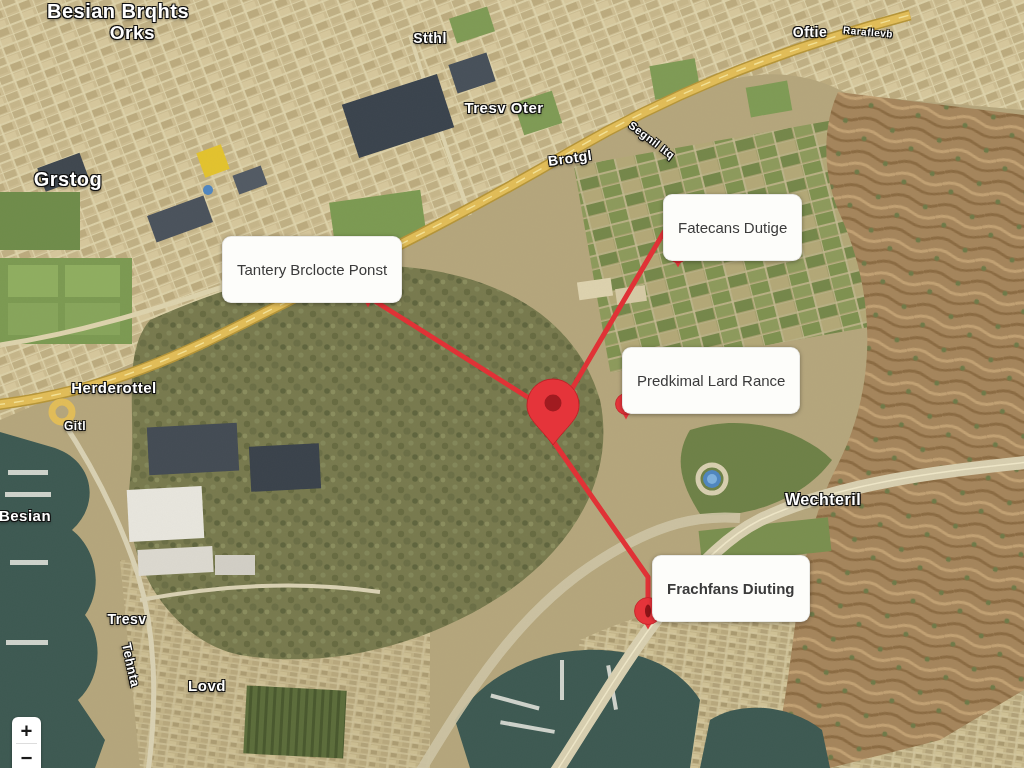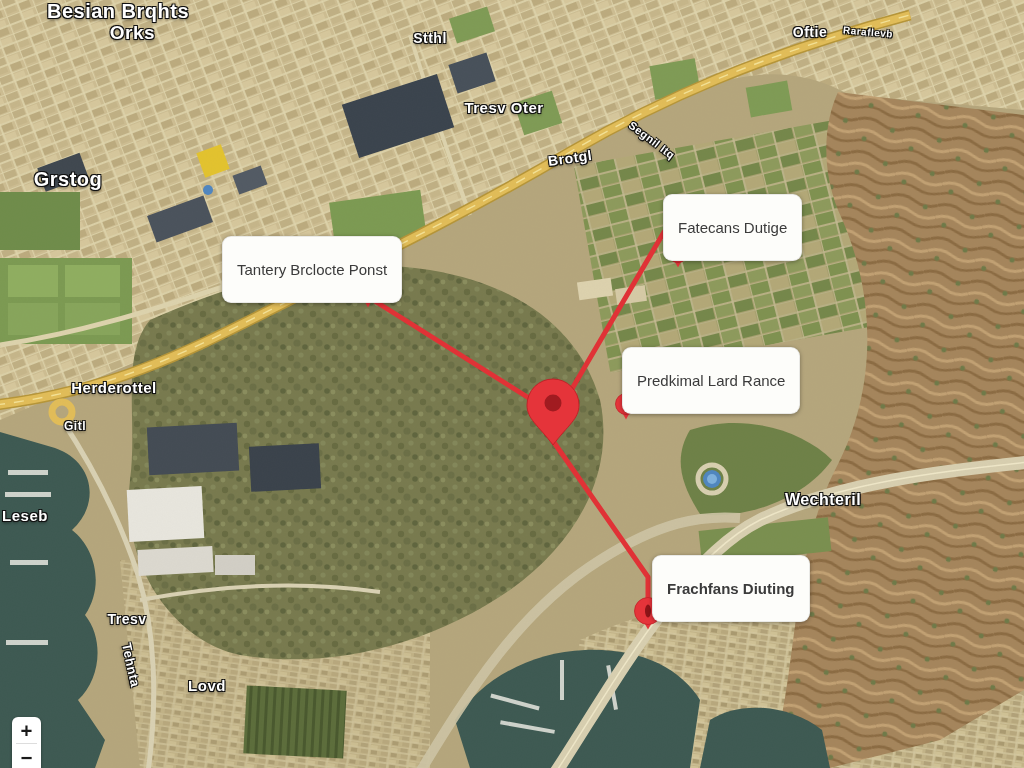--- a/index.html
+++ b/index.html
@@ -224,21 +224,21 @@
       <div class="maplabel" style="left: 110px; top: 33px; font-size: 19px; transform: translate(-50%, -50%) rotate(0deg); padding-left: 45px;">Orks</div>
       <div class="maplabel" style="left: 430px; top: 38px; font-size: 14px; transform: translate(-50%, -50%) rotate(0deg);">Stthl</div>
       <div class="maplabel" style="left: 504px; top: 107px; font-size: 15px; transform: translate(-50%, -50%) rotate(0deg);">Tresv Oter</div>
       <div class="maplabel" style="left: 570px; top: 158px; font-size: 14px; transform: translate(-50%, -50%) rotate(-8deg);">Brotgl</div>
       <div class="maplabel" style="left: 652px; top: 140px; font-size: 11px; transform: translate(-50%, -50%) rotate(37deg);">Segnil Itq</div>
       <div class="maplabel" style="left: 810px; top: 32px; font-size: 14px; transform: translate(-50%, -50%) rotate(0deg);">Oftie</div>
       <div class="maplabel" style="left: 868px; top: 32px; font-size: 10px; transform: translate(-50%, -50%) rotate(5deg);">Raraflevb</div>
       <div class="maplabel" style="left: 68px; top: 179px; font-size: 20px; transform: translate(-50%, -50%) rotate(0deg);">Grstog</div>
       <div class="maplabel" style="left: 98px; top: 387px; font-size: 15px; transform: translate(-50%, -50%) rotate(0deg); margin-left: 16px;">Herderottel</div>
       <div class="maplabel" style="left: 55px; top: 426px; font-size: 12px; transform: translate(-50%, -50%) rotate(0deg); margin-left: 20px;">Gitl</div>
-      <div class="maplabel" style="left: 25px; top: 515px; font-size: 15px; transform: translate(-50%, -50%) rotate(0deg);">Leseb</div>
+      <div class="maplabel" style="left: 25px; top: 515px; font-size: 15px; transform: translate(-50%, -50%) rotate(0deg);">Besian</div>
       <div class="maplabel" style="left: 127px; top: 619px; font-size: 14px; transform: translate(-50%, -50%) rotate(0deg);">Tresv</div>
       <div class="maplabel" style="left: 131px; top: 665px; font-size: 13px; transform: translate(-50%, -50%) rotate(78deg);">Tehnta</div>
       <div class="maplabel" style="left: 207px; top: 685px; font-size: 15px; transform: translate(-50%, -50%) rotate(0deg);">Lovd</div>
       <div class="maplabel" style="left: 823px; top: 500px; font-size: 16px; transform: translate(-50%, -50%) rotate(0deg);">Wechteril</div>
     </div>
 
   <div id="callouts">
       <div class="callout" style="left: 222px; top: 236px;">Tantery Brclocte Ponst</div>
       <div class="callout" style="left: 663px; top: 194px;">Fatecans Dutige</div>
       <div class="callout" style="left: 622px; top: 347px;">Predkimal Lard Rance</div>

